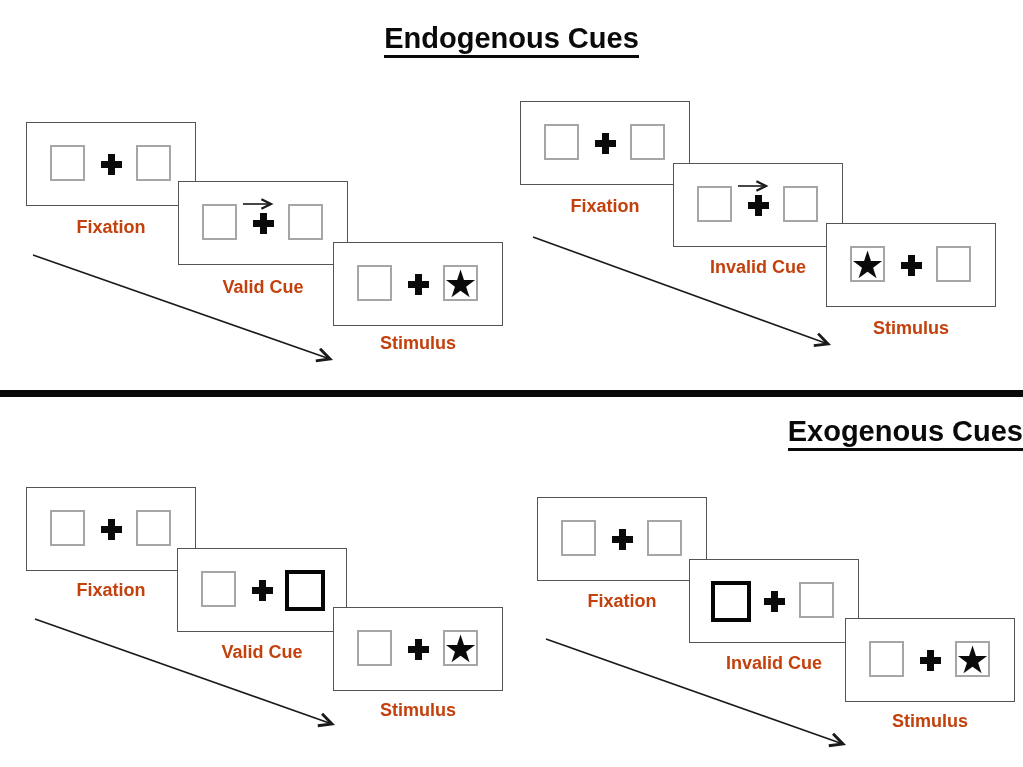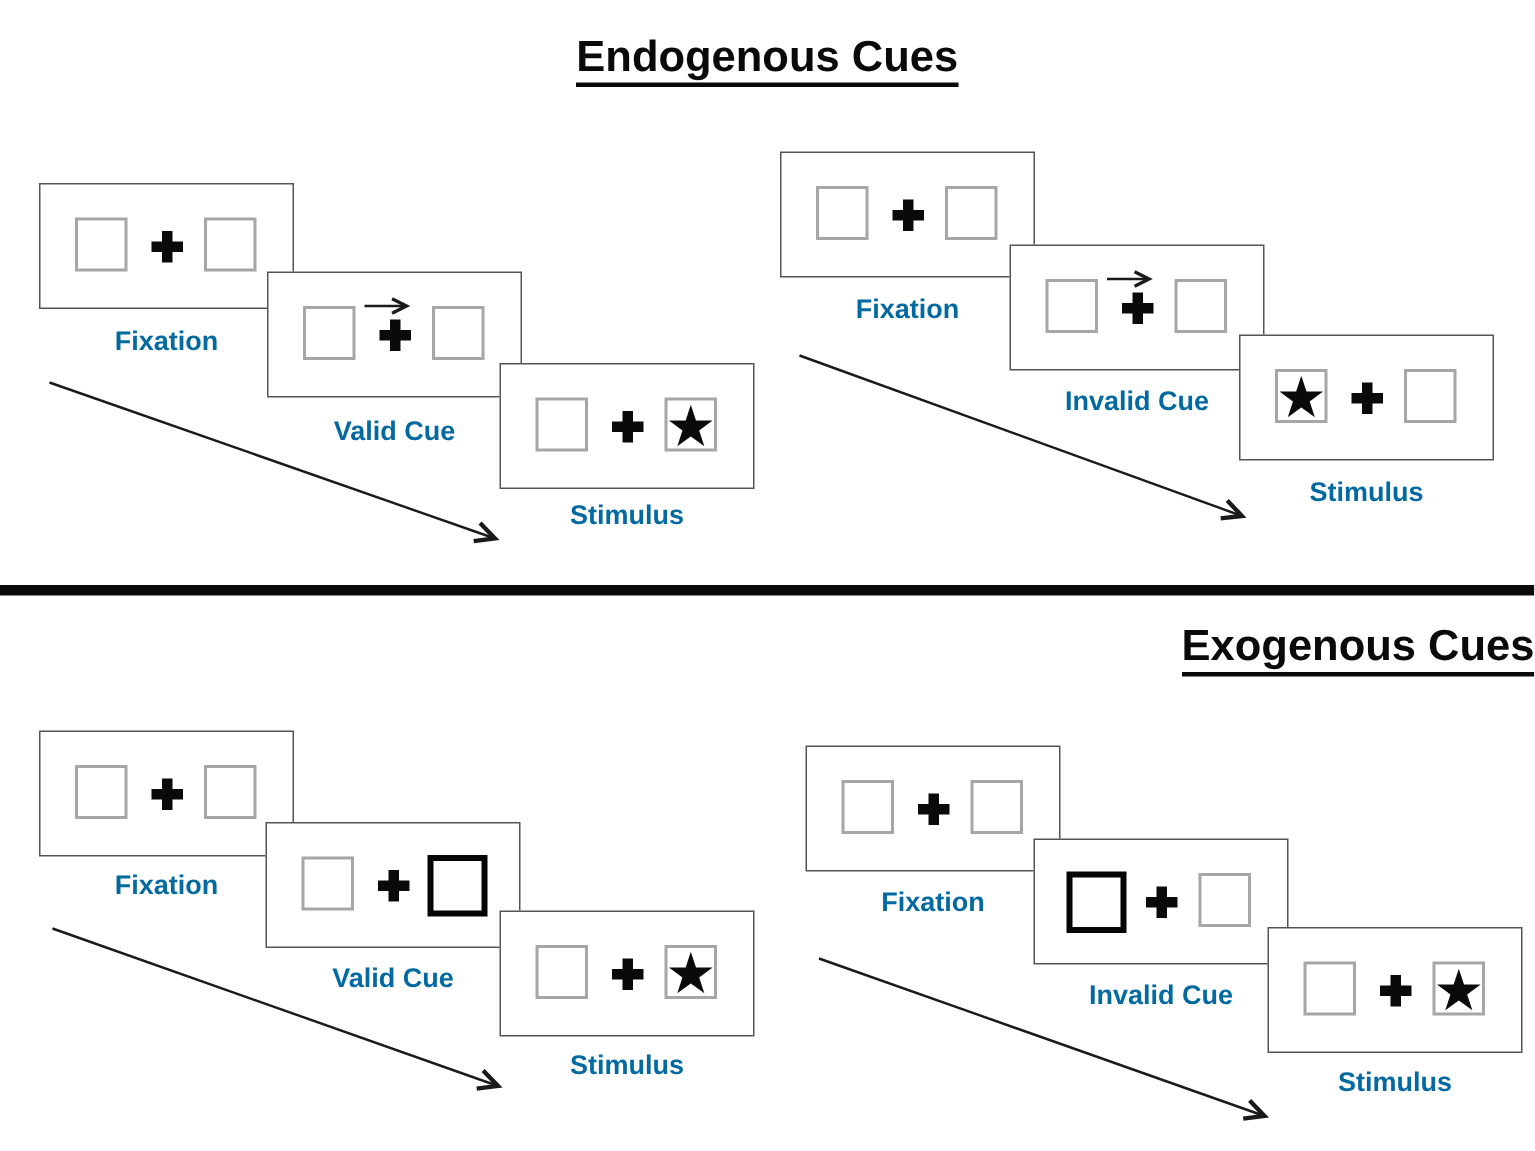--- a/index.html
+++ b/index.html
@@ -30,21 +30,21 @@
   .star{
     font-family:"DejaVu Sans",sans-serif;font-size:38px;line-height:0;
     color:#0a0a0a;transform:translateY(1px);
   }
   .plus{position:absolute;left:74px;top:31px;width:21px;height:21px;}
   .plus::before{content:"";position:absolute;left:7px;top:0;width:7px;height:21px;background:#0a0a0a;}
   .plus::after{content:"";position:absolute;left:0;top:7px;width:21px;height:7px;background:#0a0a0a;}
   .cue-arrow{position:absolute;left:62px;top:16px;width:38px;height:12px;}
   .steplabel{
     position:absolute;width:170px;text-align:center;
-    font-size:18px;font-weight:bold;color:#0369a1;white-space:nowrap;
+    font-size:18px;font-weight:bold;color:#c2410c;white-space:nowrap;
   }
   .diag{position:absolute;}
   svg line, svg path, svg polyline{stroke:#1a1a1a;}
 </style>
 </head>
 <body>
 
 <div id="page">
 
   <div class="section-title" style="top:22px;">

